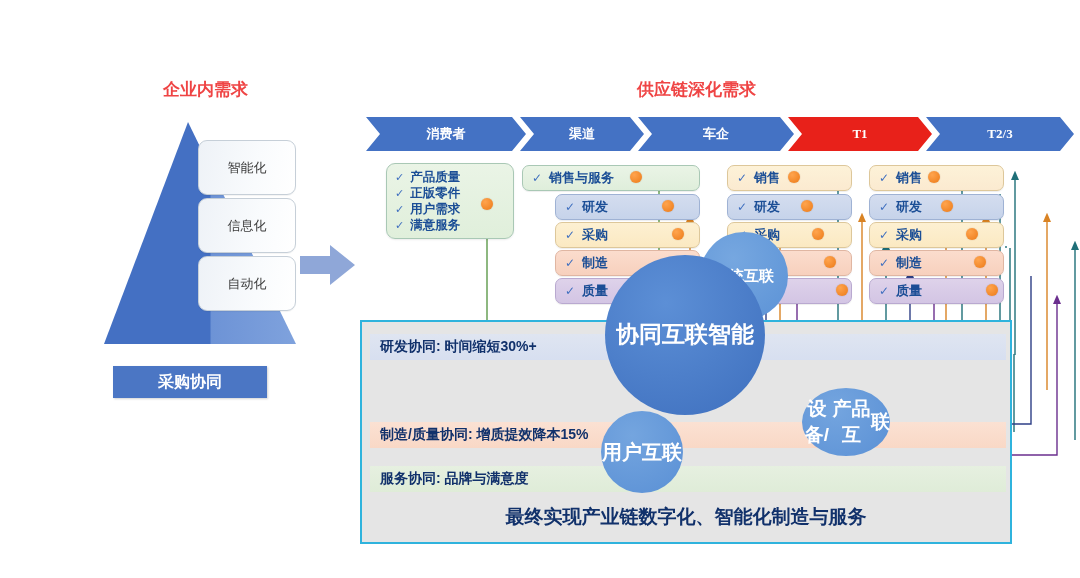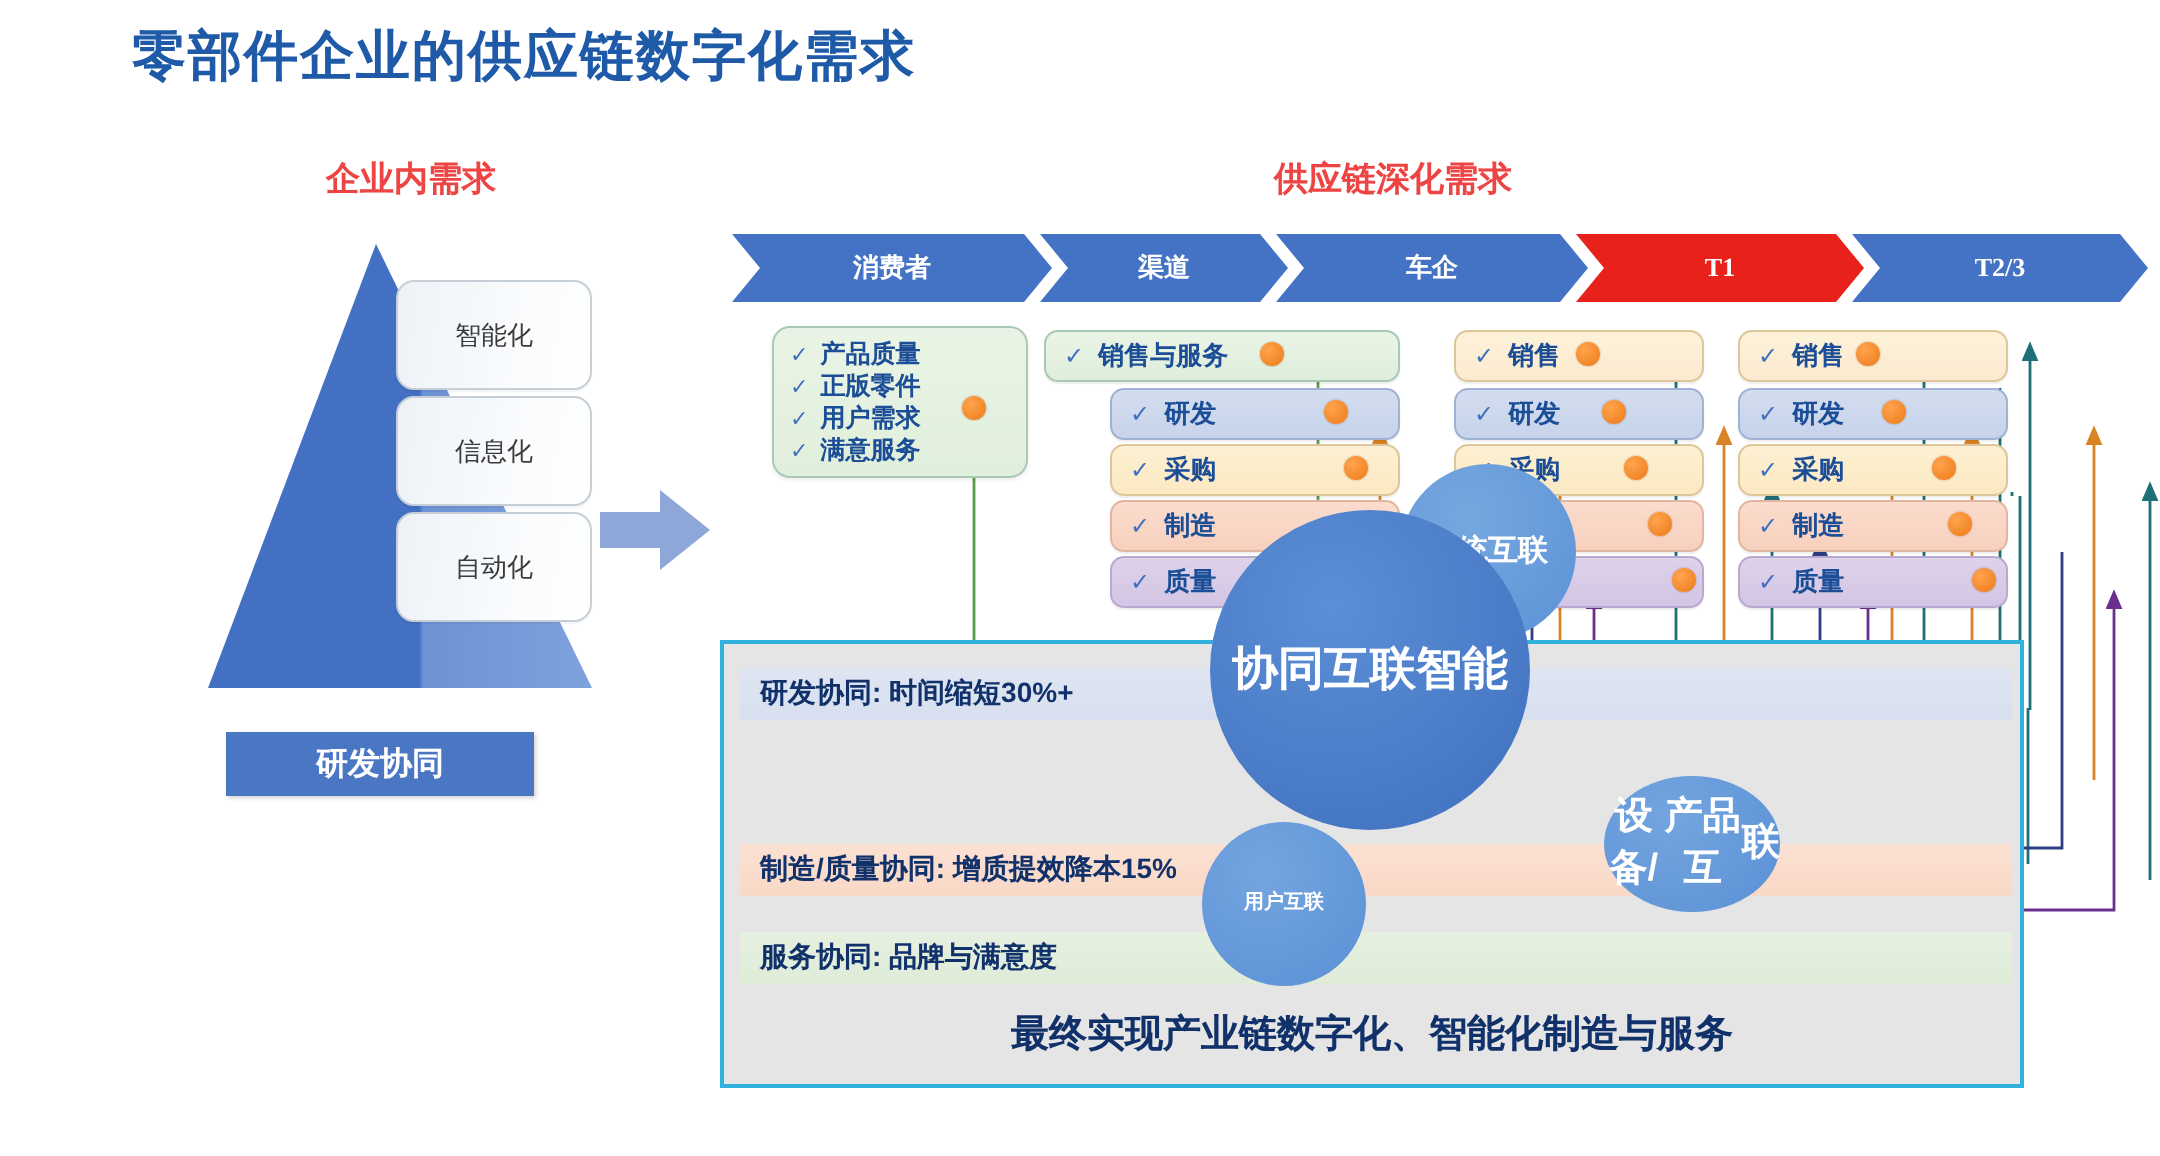--- a/index.html
+++ b/index.html
@@ -127,31 +127,30 @@
   .circ{
     position:absolute;border-radius:50%;
     display:flex;align-items:center;justify-content:center;
     color:#ffffff;font-weight:bold;text-align:center;line-height:1.35;
   }
   #c-main{left:605px;top:255px;width:160px;height:160px;
     background:radial-gradient(circle at 38% 30%,#5c8fd6,#3e6fbe);font-size:23px;}
   #c-sys{left:700px;top:232px;width:88px;height:88px;
     background:radial-gradient(circle at 38% 30%,#76a7e0,#5b92d6);font-size:15px;}
   #c-user{left:601px;top:411px;width:82px;height:82px;
-    background:radial-gradient(circle at 38% 30%,#74a5df,#5a90d5);font-size:10px;}
+    background:radial-gradient(circle at 38% 30%,#74a5df,#5a90d5);font-size:20px;}
   #c-dev{left:802px;top:388px;width:88px;height:68px;
     background:radial-gradient(circle at 38% 30%,#74a5df,#5a90d5);font-size:19px;}
   .circ .ln{display:block;}
 </style>
 </head>
 <body>
 
 <div id="stage">
 
-  <div class="slide-title">零部件企业的供应链数字化需求</div>
 
   <div class="sec-head" id="head-left">企业内需求</div>
   <div class="sec-head" id="head-right">供应链深化需求</div>
 
   <div id="pyramid-wrap">
     <svg class="pyr-tri" viewBox="0 0 200 232">
       <defs>
         <linearGradient id="pyrg" x1="0" y1="0" x2="1" y2="0">
           <stop offset="0%" stop-color="#4470c3"></stop>
           <stop offset="55%" stop-color="#4470c3"></stop>
@@ -164,21 +163,21 @@
     <div class="pyr-box" id="pyr-b1">
       <span>智能化</span>
     </div>
     <div class="pyr-box" id="pyr-b2">
       <span>信息化</span>
     </div>
     <div class="pyr-box" id="pyr-b3">
       <span>自动化</span>
     </div>
   </div>
-  <div id="entity-label">研发协同</div>
+  <div id="entity-label">采购协同</div>
 
   <svg id="big-arrow" viewBox="0 0 56 44">
     <polygon points="0,13 30,13 30,2 55,22 30,42 30,31 0,31" fill="#8fa7d8"></polygon>
   </svg>
 
   <div id="chev-row">
     <div class="chev" style="left:0px;width:160px;">
       <svg width="160" height="34" viewBox="0 0 160 34">
           <polygon points="0,0 146,0 160,17 146,34 0,34 14,17" fill="#4472c4"></polygon>
         </svg>

